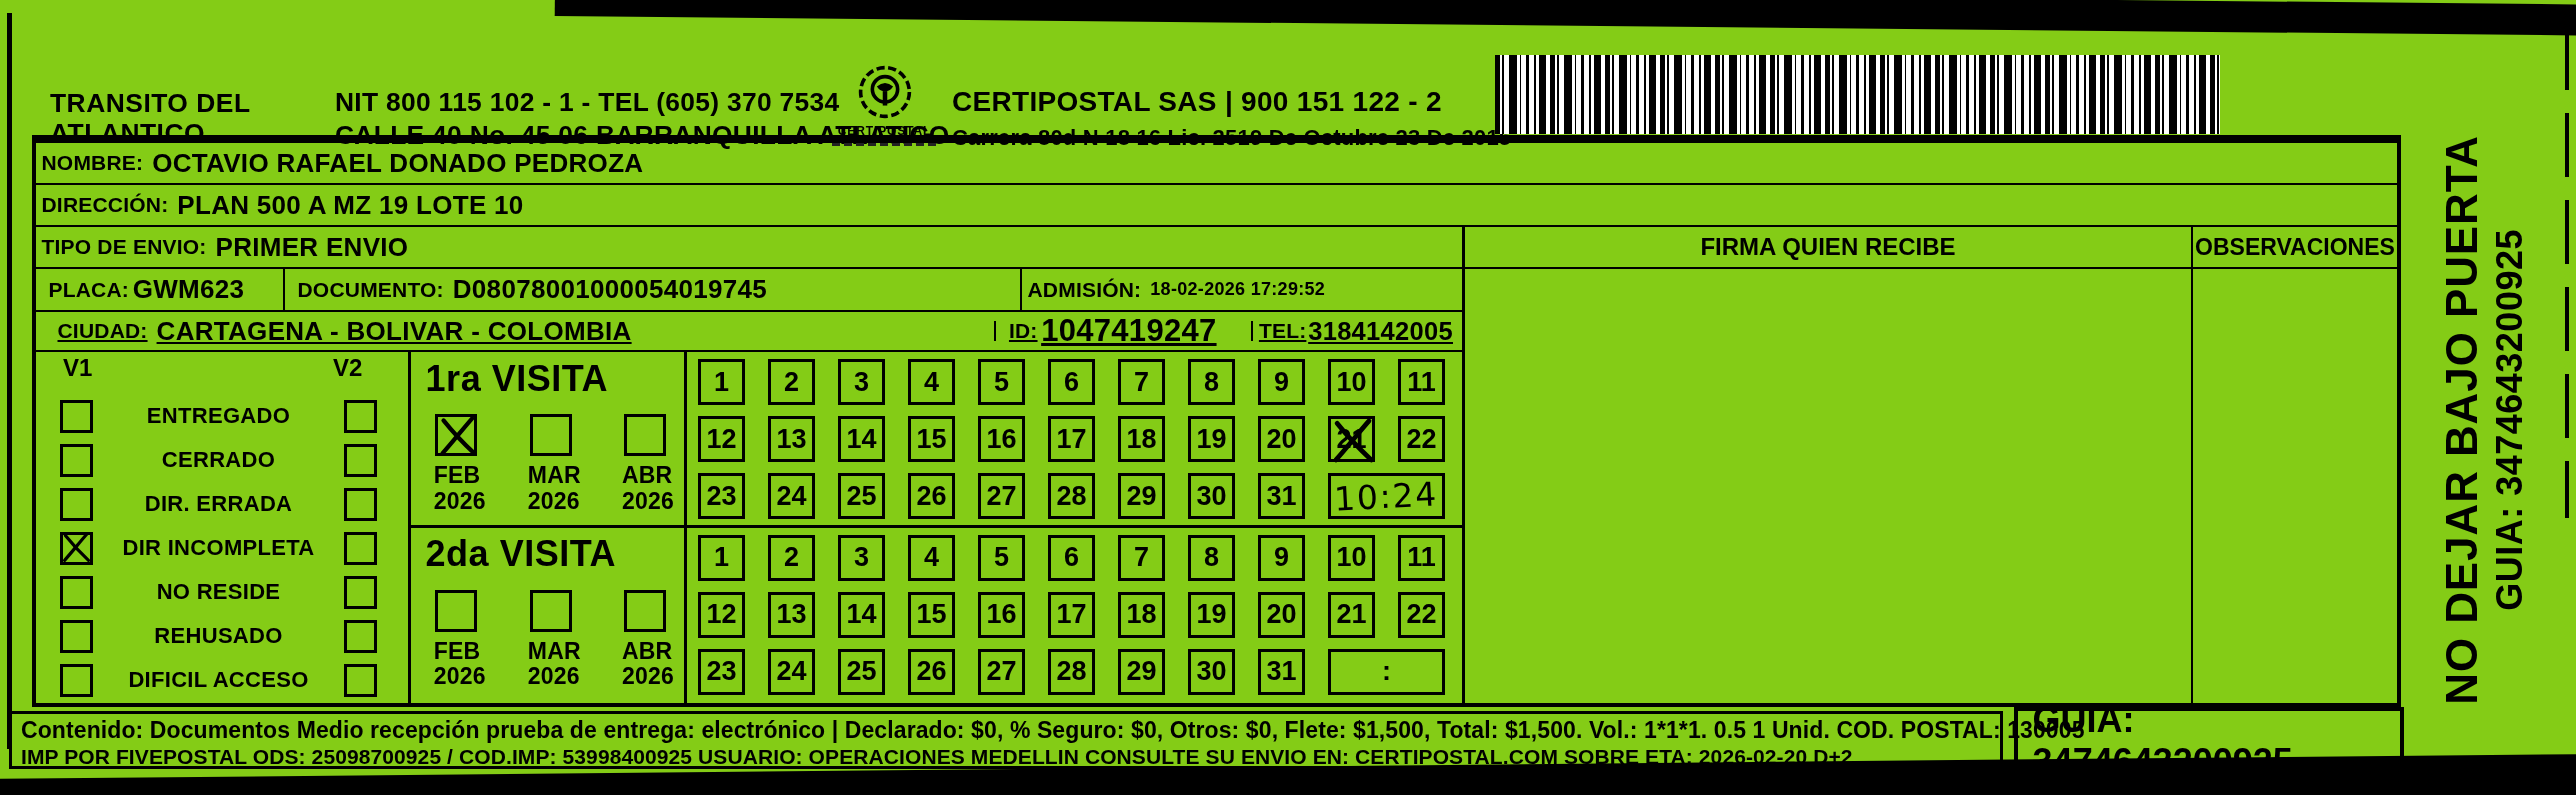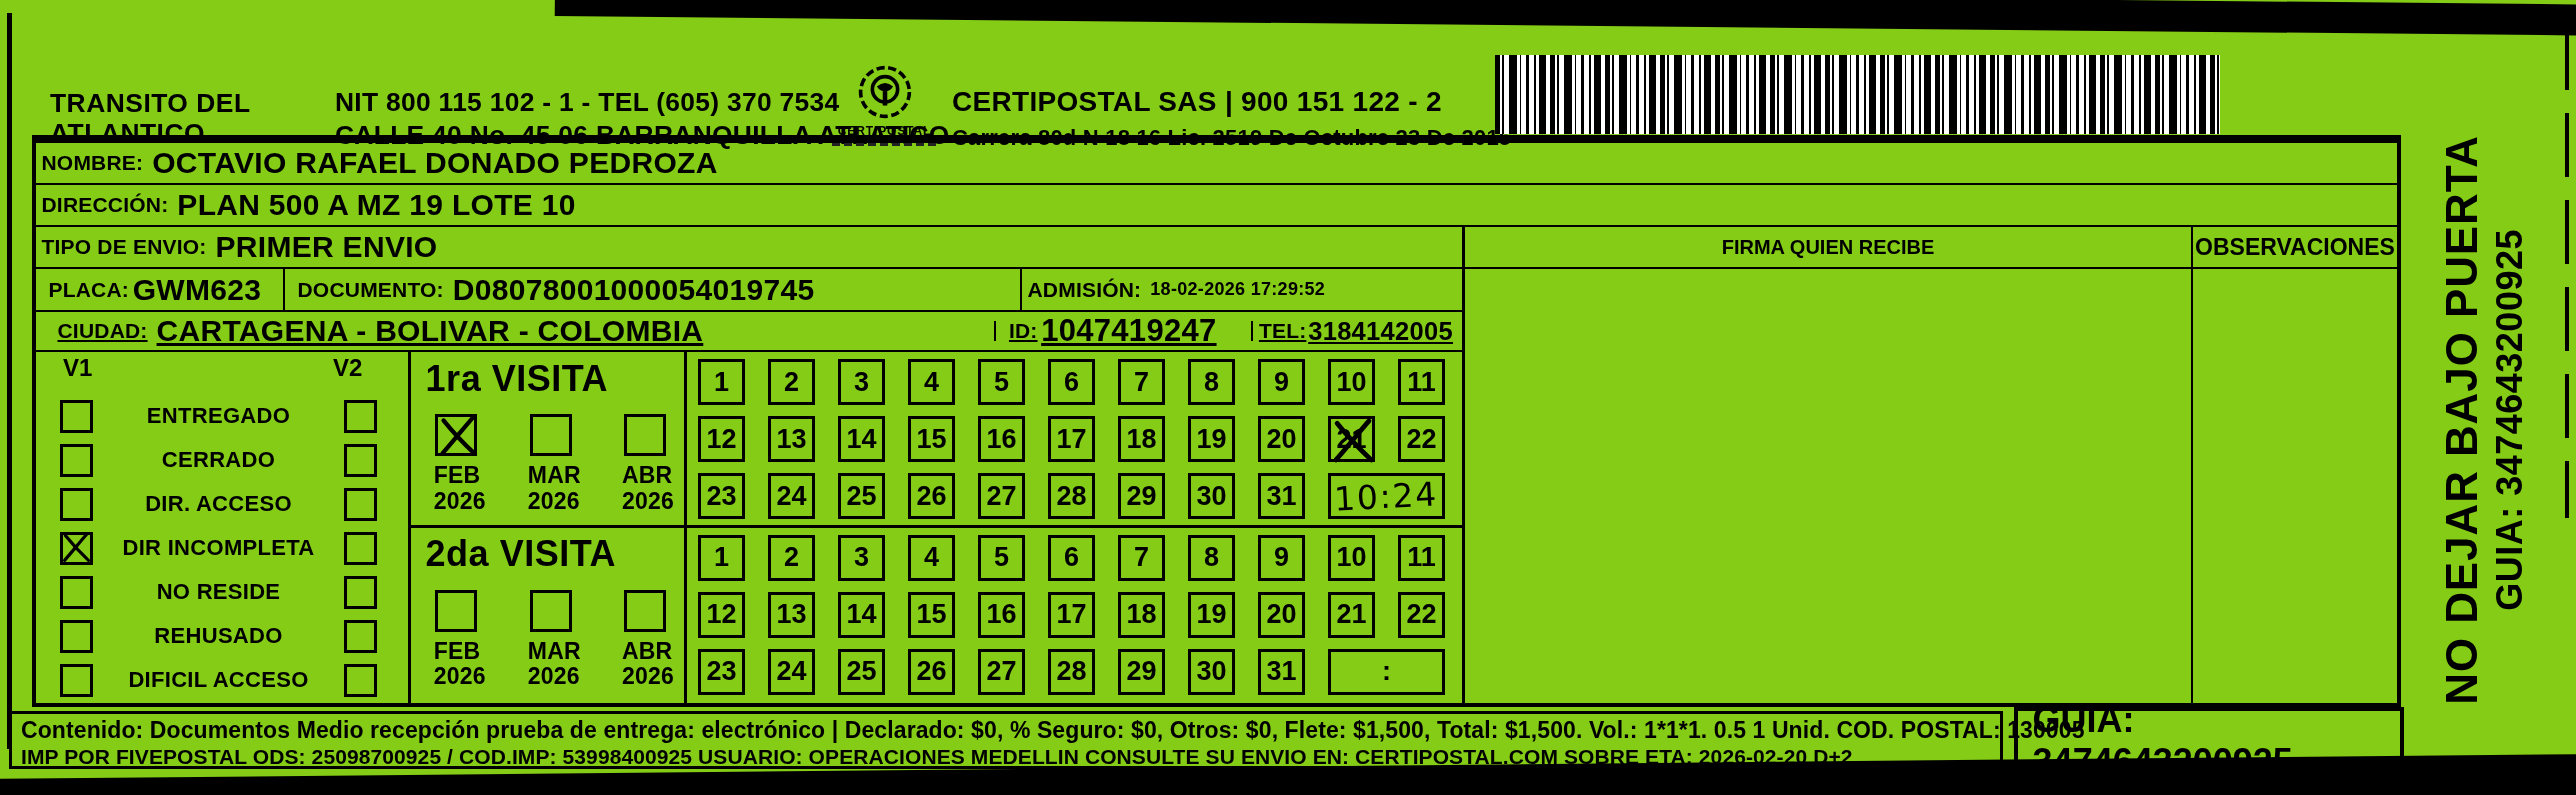--- a/index.html
+++ b/index.html
@@ -32,39 +32,39 @@
       #000 13.7px 22px,#fff 22px 24.6px,#000 24.6px 26.4px,#fff 26.4px 31px,
       #000 31px 34px,#fff 34px 39px,#000 39px 41px,#fff 41px 44px,
       #000 44px 51px,#fff 51px 55px);}
   
   .form{position:absolute;left:32px;top:135px;width:2369px;height:572px;
     border:4.6px solid #000;border-top-width:8.2px;box-sizing:border-box;display:flex;flex-direction:column;}
   .frow{display:flex;align-items:center;border-bottom:2.7px solid #000;box-sizing:border-box;}
   .row-nombre{height:42px;}
   .row-dir{height:42px;}
   .flabel{font-size:21px;font-weight:700;padding-left:5.5px;letter-spacing:0.2px;white-space:nowrap;}
-  .fvalue{font-size:30px;font-weight:700;padding-left:9px;letter-spacing:0.3px;white-space:nowrap;}
+  .fvalue{font-size:26px;font-weight:700;padding-left:9px;letter-spacing:0.3px;white-space:nowrap;}
   .fbody{flex:1;display:flex;min-height:0;}
   .left-col{width:1429px;display:flex;flex-direction:column;border-right:3.6px solid #000;box-sizing:border-box;}
   .row-tipo{height:42px;}
   .row-placa{height:43px;padding:0;}
   .row-ciudad{height:40px;padding:9px;text-decoration:underline;}
   .cell{display:flex;align-items:center;height:100%;box-sizing:border-box;}
   .bR{border-right:2.7px solid #000;margin-left:7px;}
   .cell-placa{width:242px;}
   .cell-doc{width:730px;}
   .cell-adm{flex:1;}
   .cell-ciudad{width:956px;}
   .cell-id{width:253px;}
   .cell-tel{flex:1;}
   .right-col{flex:1;display:flex;flex-direction:column;}
   .rc-head{display:flex;height:42px;border-bottom:2.7px solid #000;box-sizing:border-box;}
   .rc-body{flex:1;display:flex;}
   .firma-cell{width:728px;border-right:2.7px solid #000;box-sizing:border-box;
-    display:flex;align-items:center;justify-content:center;font-size:20px;font-weight:700;}
+    display:flex;align-items:center;justify-content:center;font-size:24px;font-weight:700;}
   .obs-cell{flex:1;display:flex;align-items:center;justify-content:center;font-size:23px;font-weight:700;}
   
   .checkarea{flex:1;display:flex;min-height:0;}
   .status-panel{width:375px;border-right:3.6px solid #000;box-sizing:border-box;position:relative;}
   .vh{position:absolute;top:1.8px;font-size:24px;font-weight:700;}
   .vh-v1{left:27px;}
   .vh-v2{left:297px;}
   .status-rows{position:absolute;left:0;top:42px;right:0;}
   .status-row{display:flex;align-items:center;height:44px;}
   .cb{width:33px;height:33px;border:3.6px solid #000;box-sizing:border-box;position:relative;flex:none;}
@@ -199,21 +199,21 @@
                   <span class="status-label">ENTREGADO</span>
                   <div class="cb cb-right"></div>
                 </div>
                 <div class="status-row">
                   <div class="cb cb-left"></div>
                   <span class="status-label">CERRADO</span>
                   <div class="cb cb-right"></div>
                 </div>
                 <div class="status-row">
                   <div class="cb cb-left"></div>
-                  <span class="status-label">DIR. ACCESO</span>
+                  <span class="status-label">DIR. ERRADA</span>
                   <div class="cb cb-right"></div>
                 </div>
                 <div class="status-row">
                   <div class="cb cb-left">
                     <svg class="xmark" viewBox="0 0 44 44">
                       <path d="M8 7 C 16 17, 25 27, 37 38" fill="none" stroke="#000" stroke-width="4" stroke-linecap="round"></path>
                       <path d="M35 5 C 27 14, 16 28, 7 38" fill="none" stroke="#000" stroke-width="4" stroke-linecap="round"></path>
                     </svg>
                   </div>
                   <span class="status-label">DIR INCOMPLETA</span>

